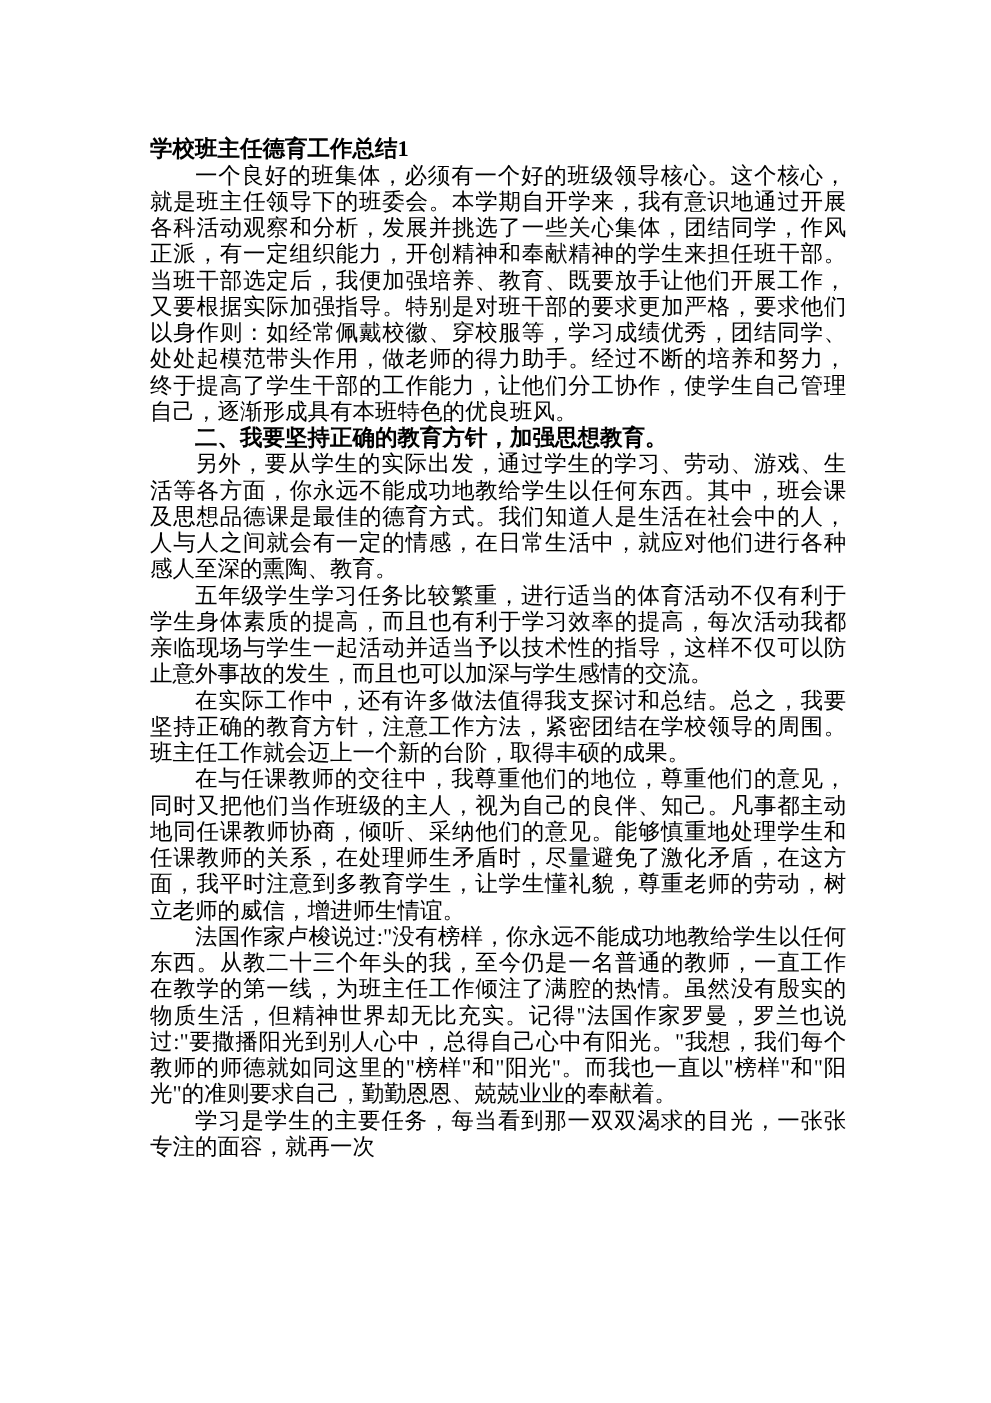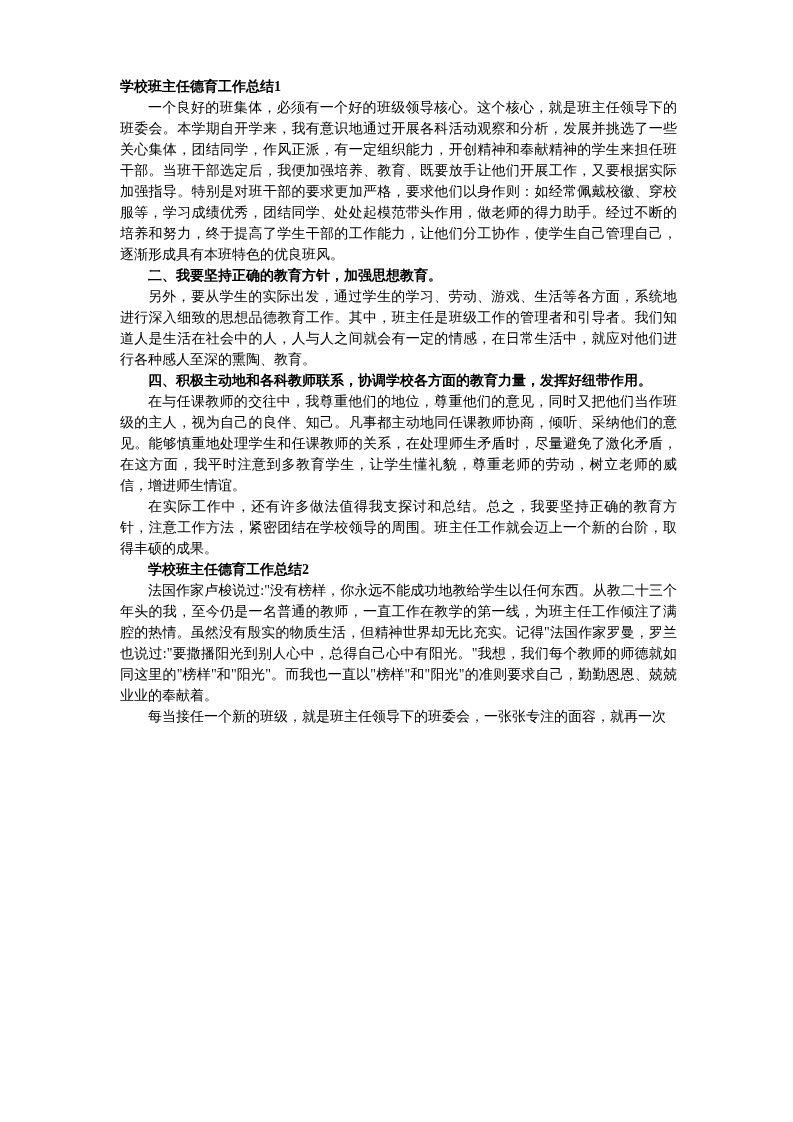--- a/index.html
+++ b/index.html
@@ -10,24 +10,24 @@
   .page {
     position: relative;
     width: 793px;
     height: 1122px;
     background: #ffffff;
     overflow: hidden;
   }
   .content {
     position: absolute;
     left: 120px;
-    top: 76px;
+    top: 109px;
     width: 557px;
     font-family: "Liberation Serif", "DejaVu Serif", serif;
-    font-size: 14px;
+    font-size: 18px;
     line-height: 21px;
     color: #000000;
     text-align: justify;
   }
   .content p {
     margin: 0;
     padding: 0;
     text-indent: 2em;
   }
   .content p.bold {
@@ -38,21 +38,20 @@
   }
 </style>
 </head>
 <body>
 
 <div class="page">
   <div class="content">
     <p class="bold no-indent">学校班主任德育工作总结1</p>
     <p>一个良好的班集体，必须有一个好的班级领导核心。这个核心，就是班主任领导下的班委会。本学期自开学来，我有意识地通过开展各科活动观察和分析，发展并挑选了一些关心集体，团结同学，作风正派，有一定组织能力，开创精神和奉献精神的学生来担任班干部。当班干部选定后，我便加强培养、教育、既要放手让他们开展工作，又要根据实际加强指导。特别是对班干部的要求更加严格，要求他们以身作则：如经常佩戴校徽、穿校服等，学习成绩优秀，团结同学、处处起模范带头作用，做老师的得力助手。经过不断的培养和努力，终于提高了学生干部的工作能力，让他们分工协作，使学生自己管理自己，逐渐形成具有本班特色的优良班风。</p>
     <p class="bold">二、我要坚持正确的教育方针，加强思想教育。</p>
-    <p>另外，要从学生的实际出发，通过学生的学习、劳动、游戏、生活等各方面，系统地进行深入细致的思想品德教育工作。其中，班主任是班级工作的管理者和引导者。我们知道人是生活在社会中的人，人与人之间就会有一定的情感，在日常生活中，就应对他们进行各种感人至深的熏陶、教育。</p>
-    <p class="bold">四、积极主动地和各科教师联系，协调学校各方面的教育力量，发挥好纽带作用。</p>
+    <p>另外，要从学生的实际出发，通过学生的学习、劳动、游戏、生活等各方面，你永远不能成功地教给学生以任何东西。其中，班会课及思想品德课是最佳的德育方式。我们知道人是生活在社会中的人，人与人之间就会有一定的情感，在日常生活中，就应对他们进行各种感人至深的熏陶、教育。</p>
+    <p>五年级学生学习任务比较繁重，进行适当的体育活动不仅有利于学生身体素质的提高，而且也有利于学习效率的提高，每次活动我都亲临现场与学生一起活动并适当予以技术性的指导，这样不仅可以防止意外事故的发生，而且也可以加深与学生感情的交流。</p>
+    <p>在实际工作中，还有许多做法值得我支探讨和总结。总之，我要坚持正确的教育方针，注意工作方法，紧密团结在学校领导的周围。班主任工作就会迈上一个新的台阶，取得丰硕的成果。</p>
     <p>在与任课教师的交往中，我尊重他们的地位，尊重他们的意见，同时又把他们当作班级的主人，视为自己的良伴、知己。凡事都主动地同任课教师协商，倾听、采纳他们的意见。能够慎重地处理学生和任课教师的关系，在处理师生矛盾时，尽量避免了激化矛盾，在这方面，我平时注意到多教育学生，让学生懂礼貌，尊重老师的劳动，树立老师的威信，增进师生情谊。</p>
-    <p>在实际工作中，还有许多做法值得我支探讨和总结。总之，我要坚持正确的教育方针，注意工作方法，紧密团结在学校领导的周围。班主任工作就会迈上一个新的台阶，取得丰硕的成果。</p>
-    <p class="bold">学校班主任德育工作总结2</p>
     <p>法国作家卢梭说过:"没有榜样，你永远不能成功地教给学生以任何东西。从教二十三个年头的我，至今仍是一名普通的教师，一直工作在教学的第一线，为班主任工作倾注了满腔的热情。虽然没有殷实的物质生活，但精神世界却无比充实。记得"法国作家罗曼，罗兰也说过:"要撒播阳光到别人心中，总得自己心中有阳光。"我想，我们每个教师的师德就如同这里的"榜样"和"阳光"。而我也一直以"榜样"和"阳光"的准则要求自己，勤勤恩恩、兢兢业业的奉献着。</p>
-    <p>每当接任一个新的班级，就是班主任领导下的班委会，一张张专注的面容，就再一次</p>
+    <p>学习是学生的主要任务，每当看到那一双双渴求的目光，一张张专注的面容，就再一次</p>
   </div>
 </div>
 
 </body></html>

